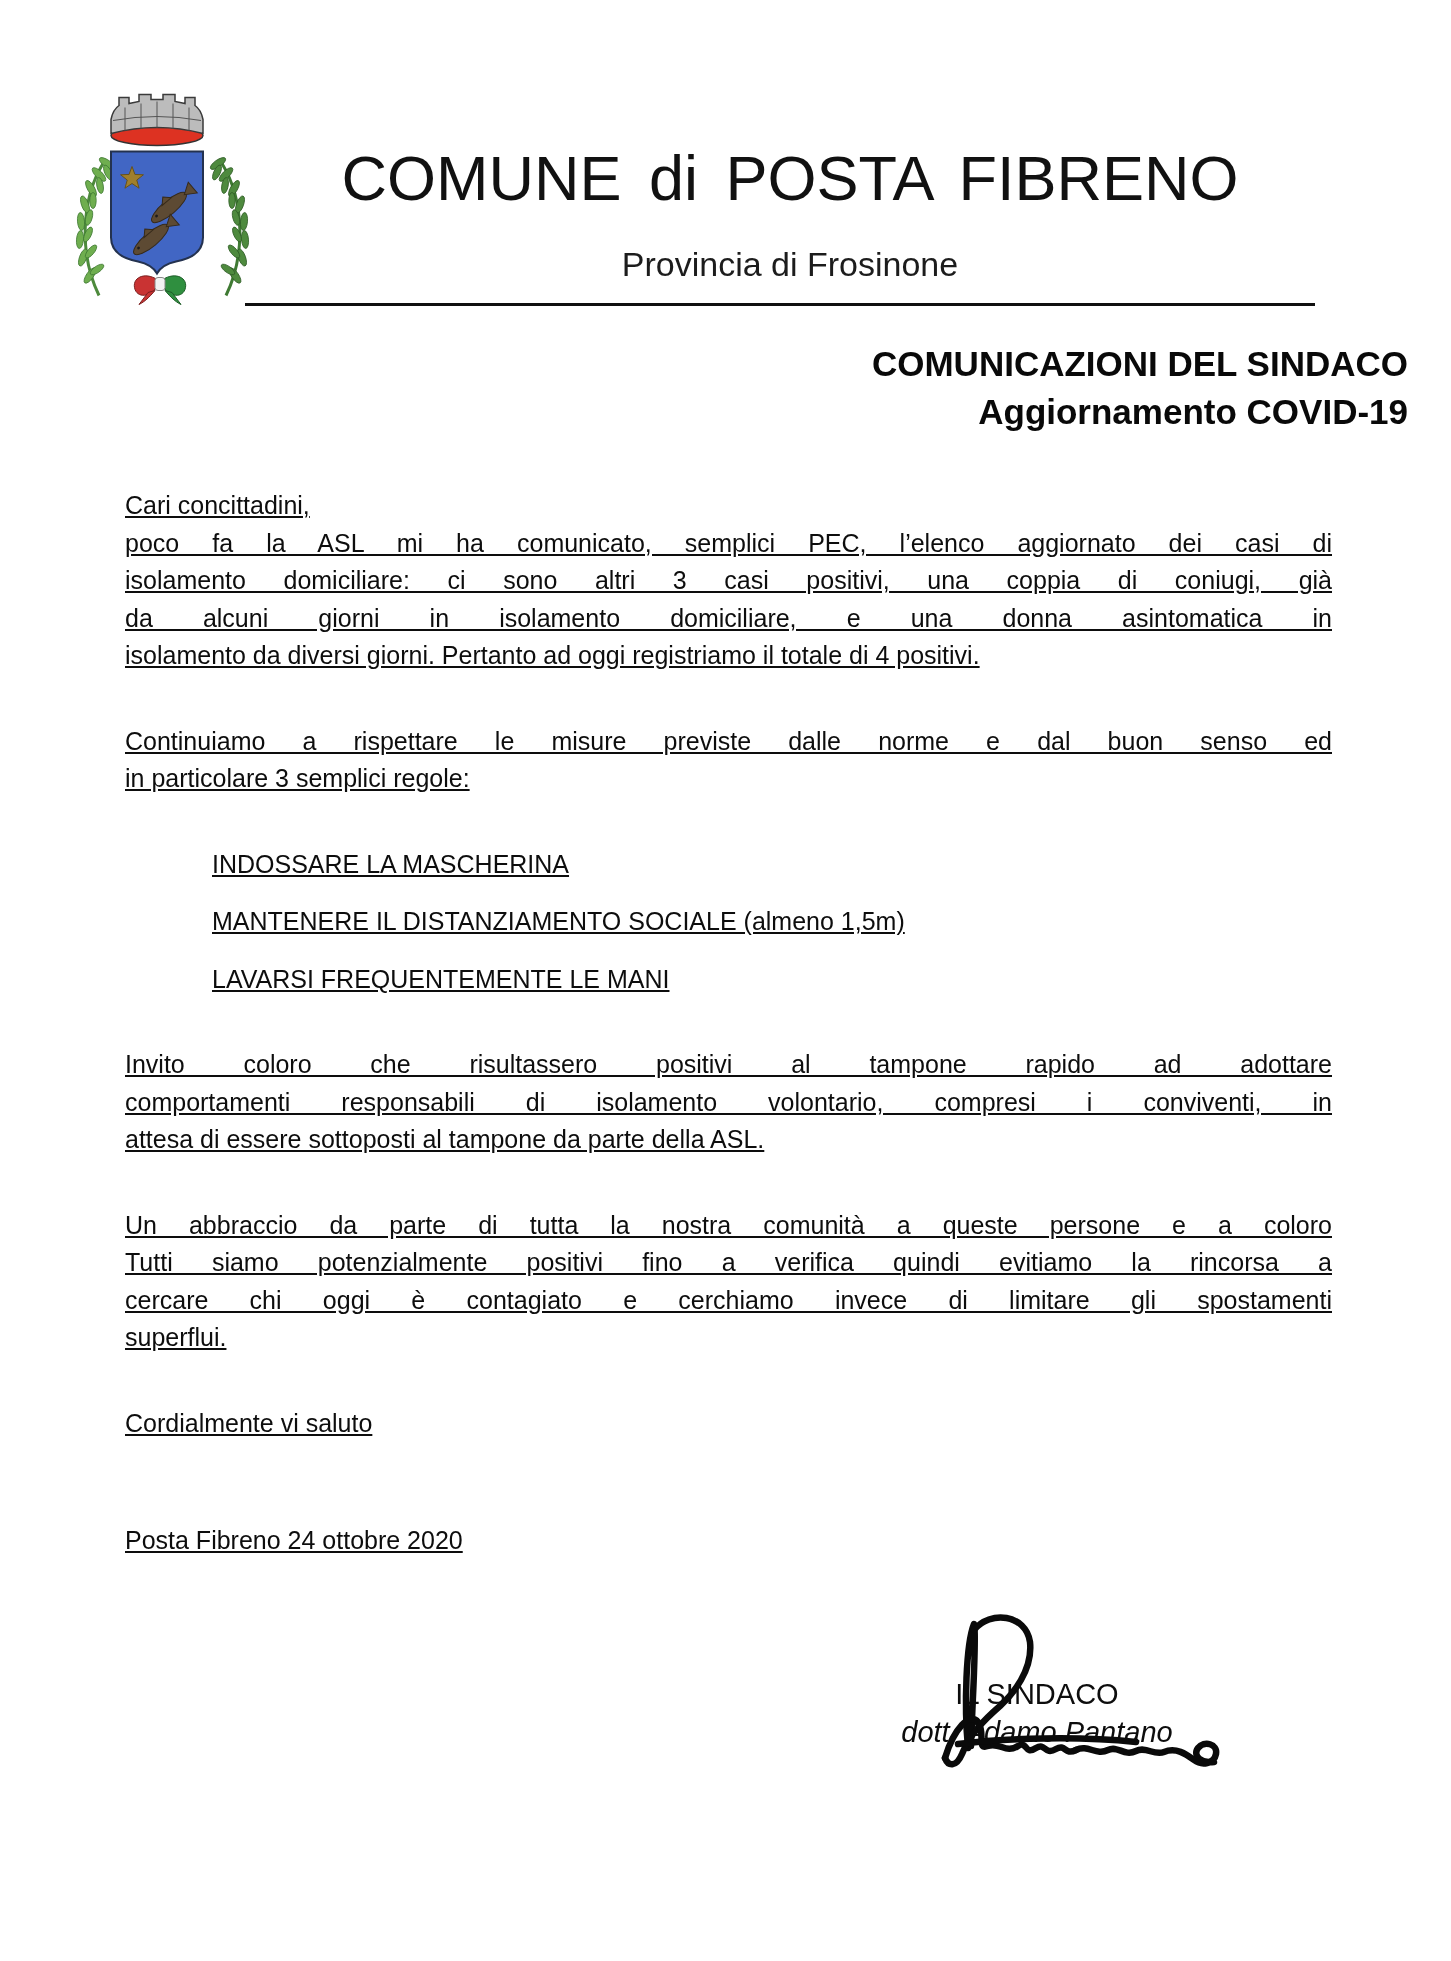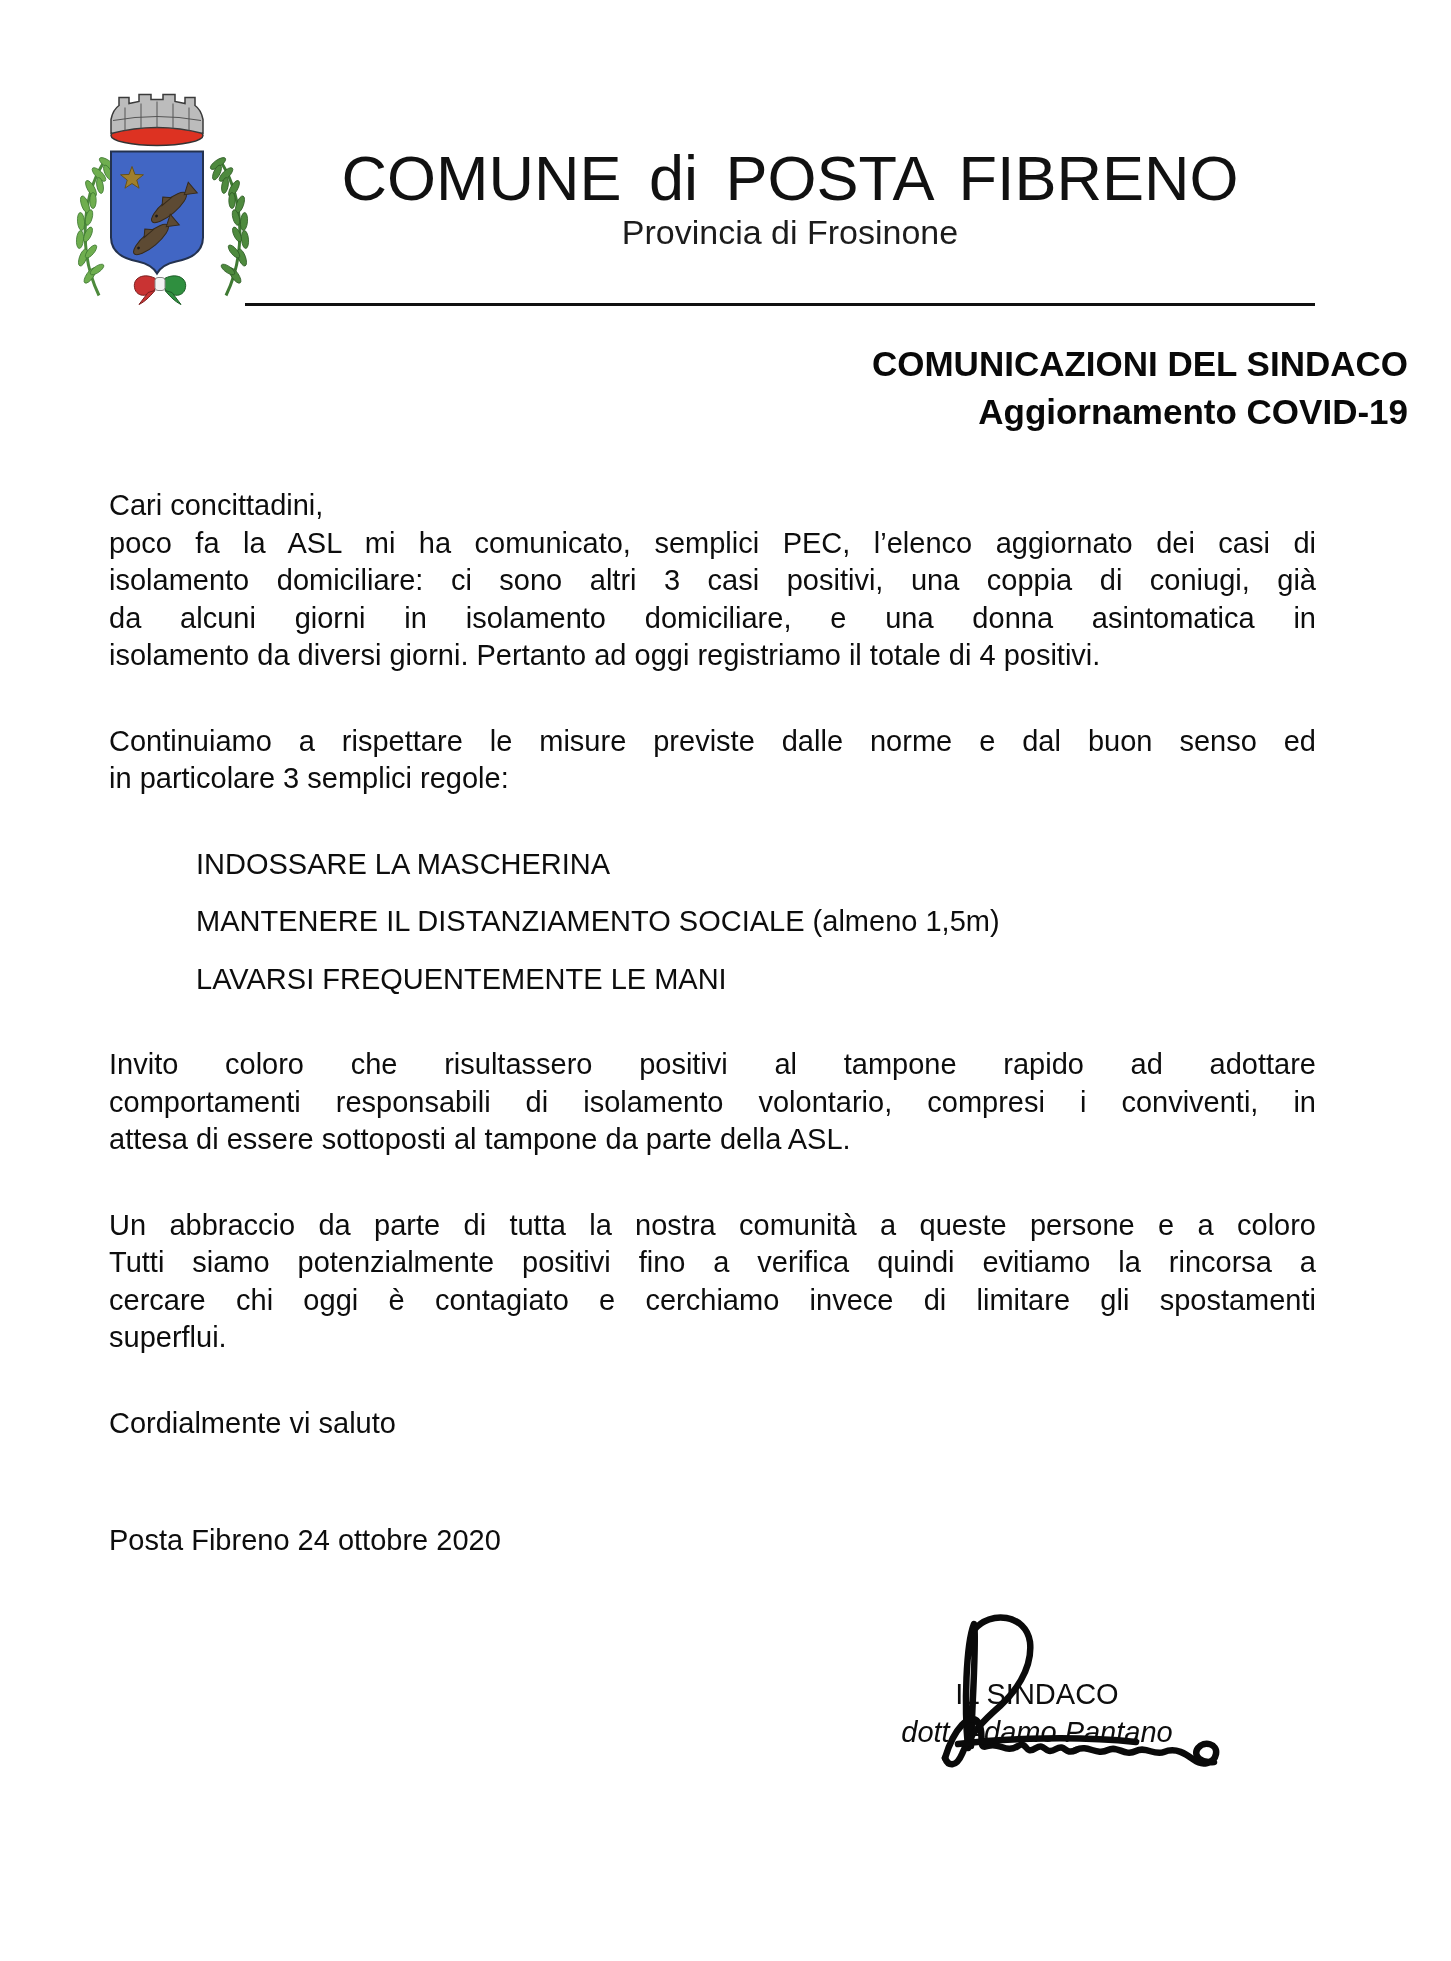--- a/index.html
+++ b/index.html
@@ -3,25 +3,25 @@
 <meta charset="utf-8">
 <style>
   html,body{margin:0;padding:0;background:#ffffff;}
   .page{
     position:relative;width:1451px;height:1961px;background:#ffffff;
     font-family:"Liberation Sans",sans-serif;color:#0d0d0d;overflow:hidden;
   }
   .crest{position:absolute;left:75px;top:88px;width:175px;height:218px;}
   .letterhead{position:absolute;left:250px;top:144px;width:1080px;text-align:center;}
   .title{font-size:63px;line-height:68px;word-spacing:10px;color:#111;white-space:nowrap;}
-  .subtitle{font-size:34px;line-height:40px;color:#1c1c1c;}
+  .subtitle{margin-top:32px;font-size:34px;line-height:40px;color:#1c1c1c;}
   .rule{position:absolute;left:245px;top:303px;width:1070px;height:0;border-top:3px solid #101010;}
   .subject{position:absolute;left:128px;top:340px;width:1280px;text-align:right;
            font-weight:bold;font-size:35px;line-height:48px;color:#090909;}
-  .bodycol{position:absolute;left:109px;top:487px;width:1207px;font-size:29px;line-height:37.5px;}
+  .bodycol{position:absolute;left:125px;top:487px;width:1207px;font-size:25px;line-height:37.5px;text-decoration:underline;}
   .para{margin:0 0 48px 0;}
   .ln{text-align:justify;text-align-last:left;}
   .j{text-align-last:justify;}
   .rules-list .ln{padding-left:87px;margin-top:20px;}
   .closing{margin:16px 0 80px 0;}
   .sigblock{position:absolute;left:837px;top:1676px;width:400px;text-align:center;
             font-size:29px;line-height:37.5px;z-index:1;}
   .sig-name{font-style:italic;}
   .scrawl{position:absolute;left:918px;top:1596px;width:330px;height:215px;z-index:2;pointer-events:none;}
 </style>

